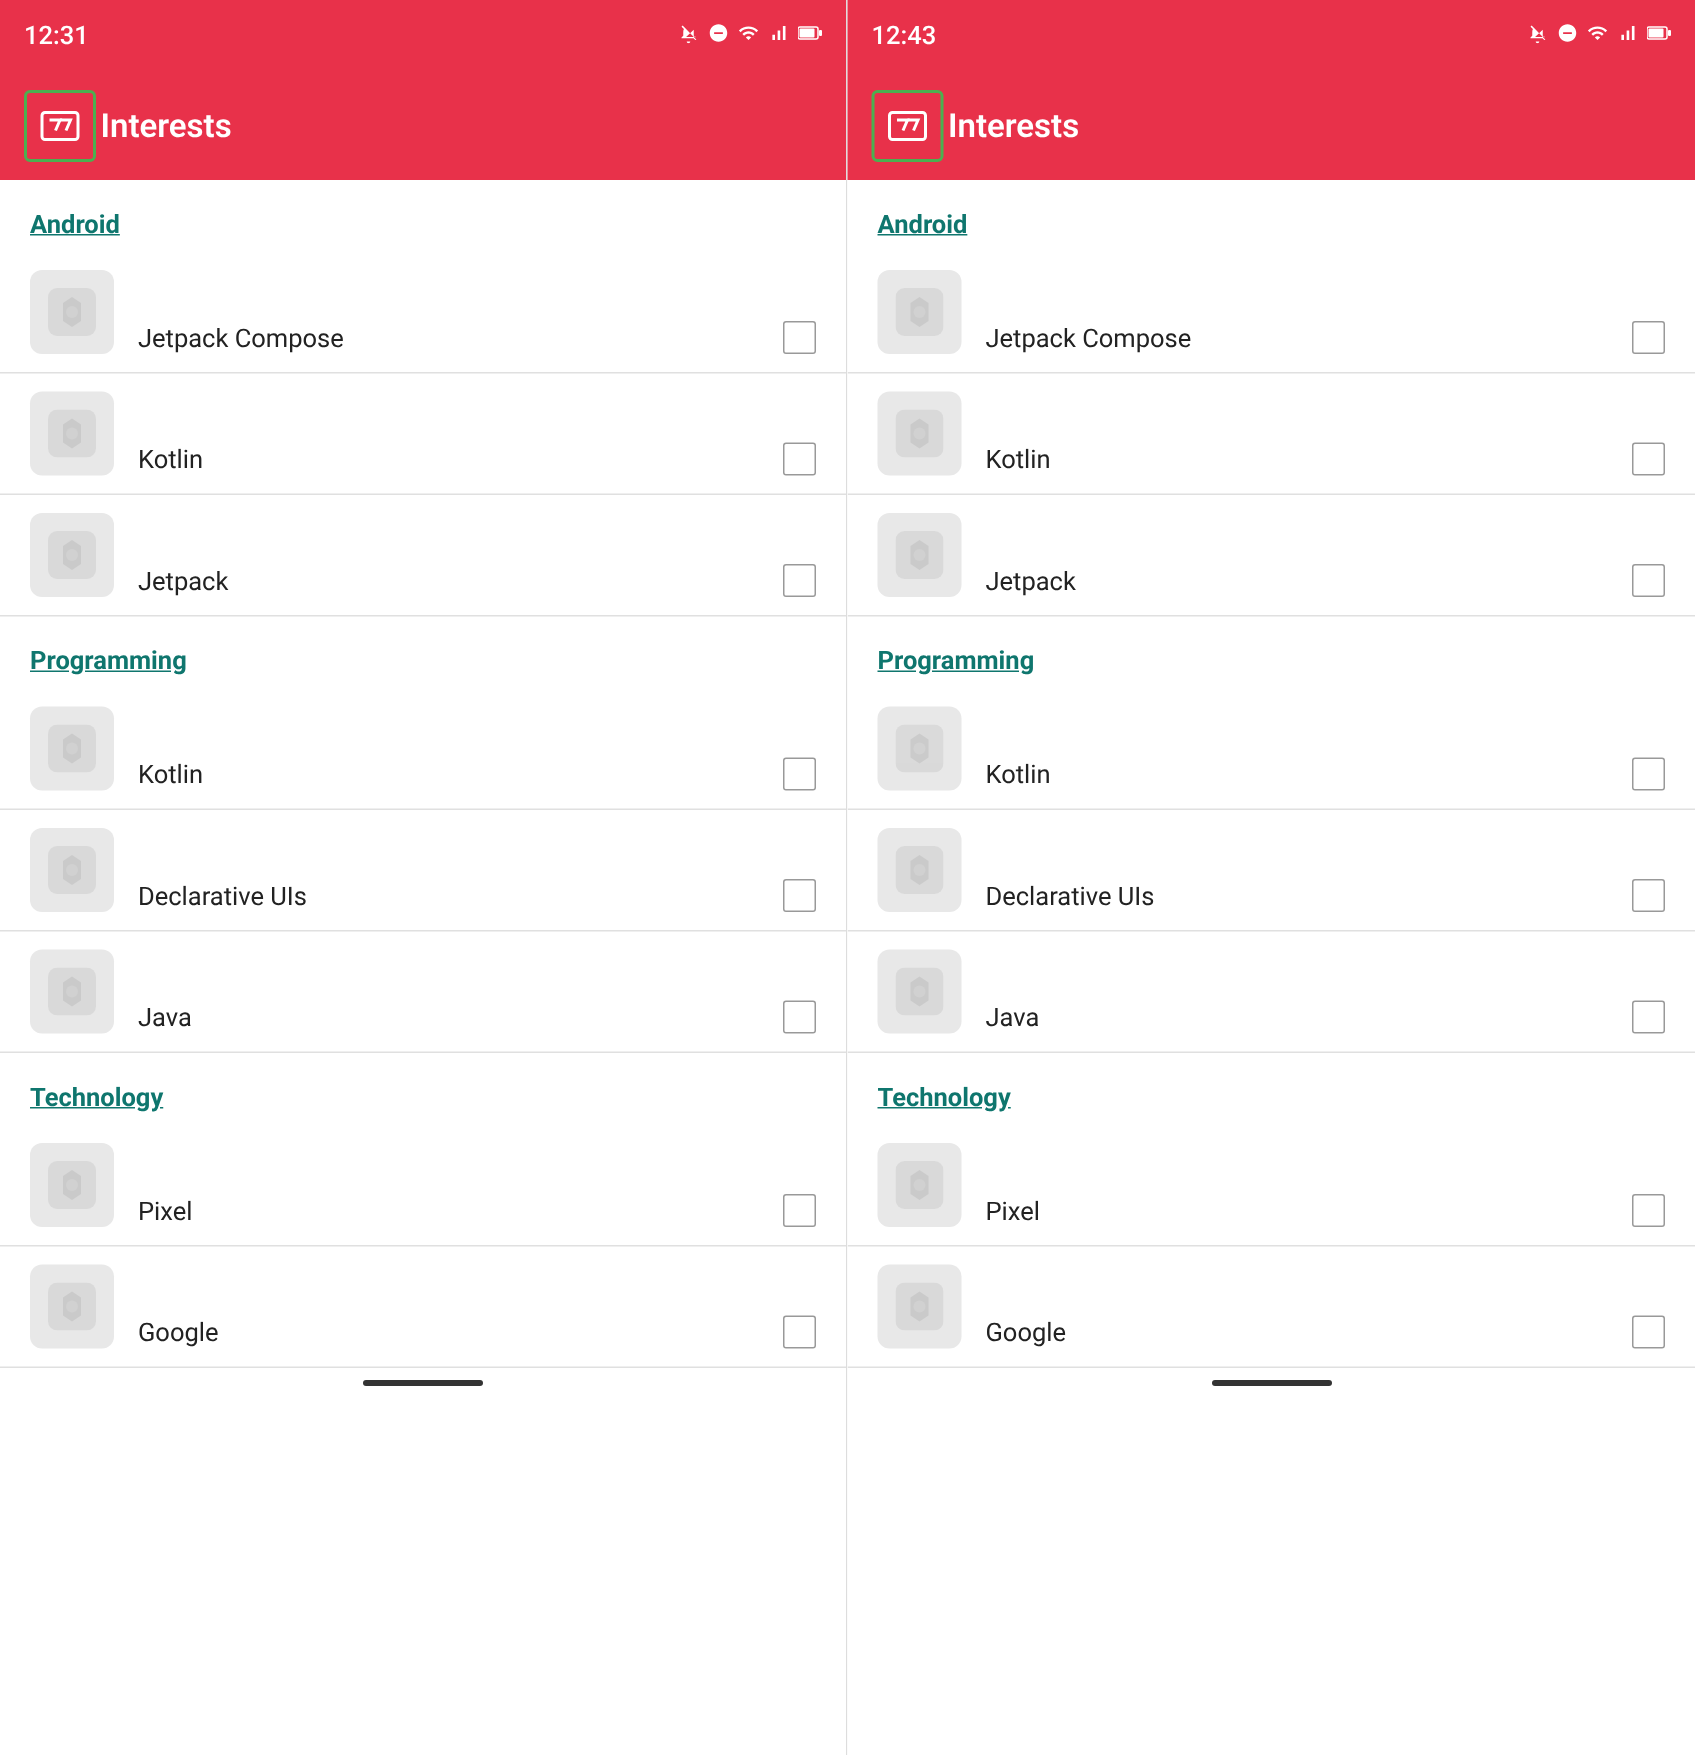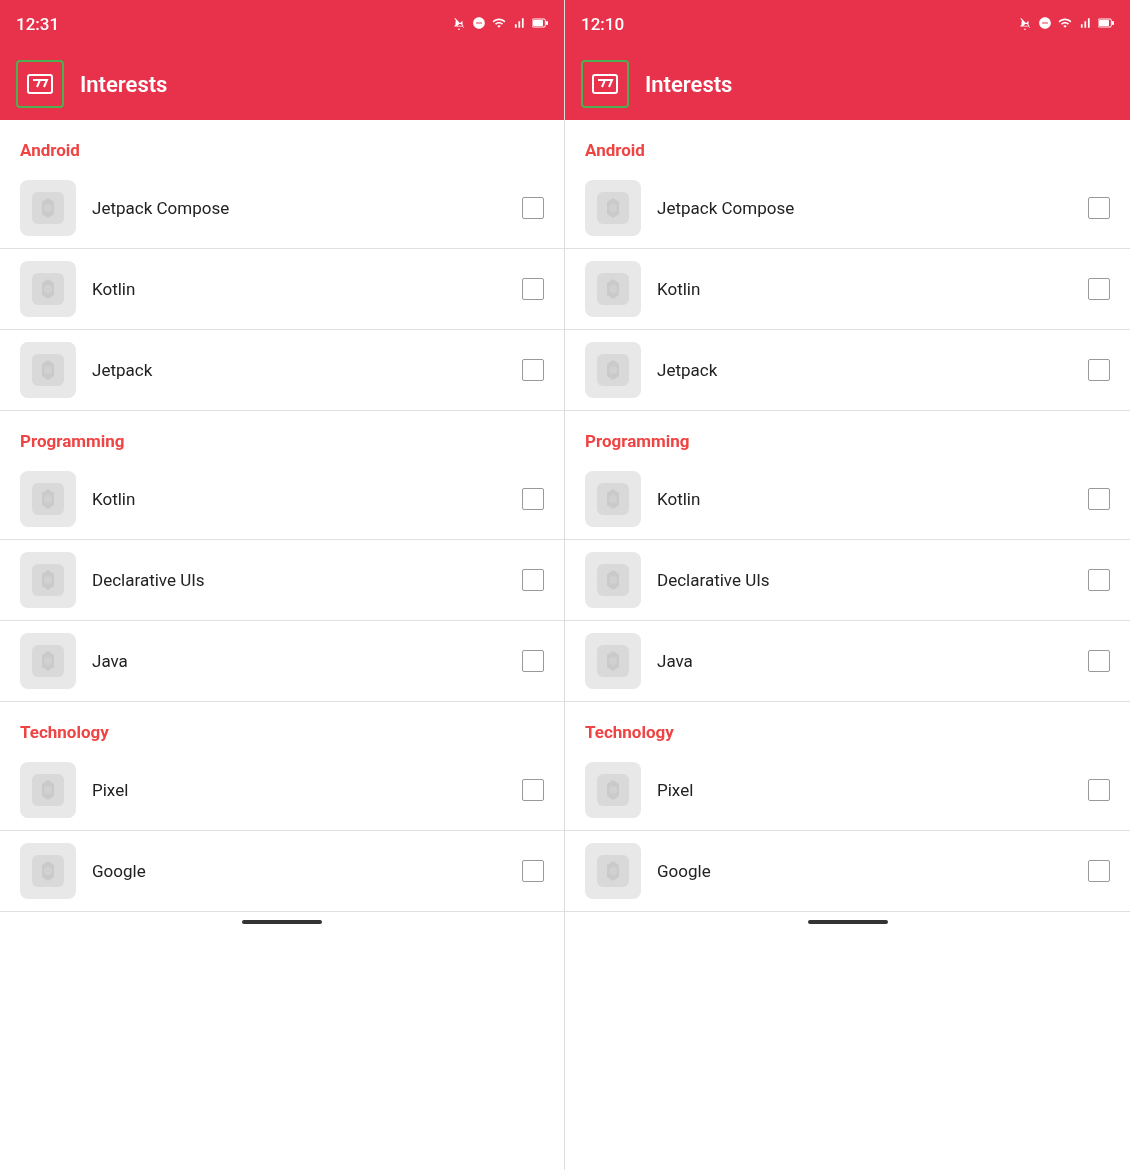--- a/index.html
+++ b/index.html
@@ -46,21 +46,21 @@
       font-size: 13px;
     }
 
     
     .app-bar {
       background: #e8314a;
       height: 72px;
       display: flex;
       align-items: center;
       padding: 0 16px;
-      gap: 16px;
+      gap: 3px;
     }
     .app-bar-logo {
       width: 48px;
       height: 48px;
       border: 2.5px solid #4caf50;
       border-radius: 4px;
       display: flex;
       align-items: center;
       justify-content: center;
       background: transparent;
@@ -80,26 +80,27 @@
       flex: 1;
       overflow-y: auto;
       padding: 0;
       background: #ffffff;
     }
 
     .section-header {
       padding: 20px 20px 8px 20px;
       font-size: 17px;
       font-weight: 700;
-      color: #ef4444;
+      color: #0f766e;
+      text-decoration: underline;
     }
 
     .interest-item {
       display: flex;
-      align-items: center;
+      align-items: flex-end;
       padding: 12px 20px;
       border-bottom: 1px solid #e0e0e0;
       gap: 16px;
     }
 
     .interest-icon {
       width: 56px;
       height: 56px;
       background: #e8e8e8;
       border-radius: 8px;
@@ -298,21 +299,21 @@
     </div>
 
     <div class="scroll-indicator"></div>
 
   </div>
 </div>
 
 <div class="phone-panel" style="border-right: none;">
 
   <div class="status-bar">
-    <span class="status-time">12:10</span>
+    <span class="status-time">12:43</span>
     <div class="status-icons">
       <span class="status-icon">
         <svg width="14" height="14" viewBox="0 0 24 24" fill="white">
           <path d="M20 18.69L7.84 6.14 5.27 3.49 4 4.76l2.8 2.8v.01c-.52.99-.8 2.1-.8 3.25V15l-2 2v1h13.73l2 2L21 19.69l-1-1zm-10 3c0 1.1.9 2 2 2s2-.9 2-2h-4zm8-5H9.27L18 8.27V15l2 2v-1z"></path>
         </svg>
       </span>
       <span class="status-icon">
         <svg width="14" height="14" viewBox="0 0 24 24" fill="white">
           <path d="M12 2C6.48 2 2 6.48 2 12s4.48 10 10 10 10-4.48 10-10S17.52 2 12 2zm5 11H7v-2h10v2z"></path>
         </svg>

